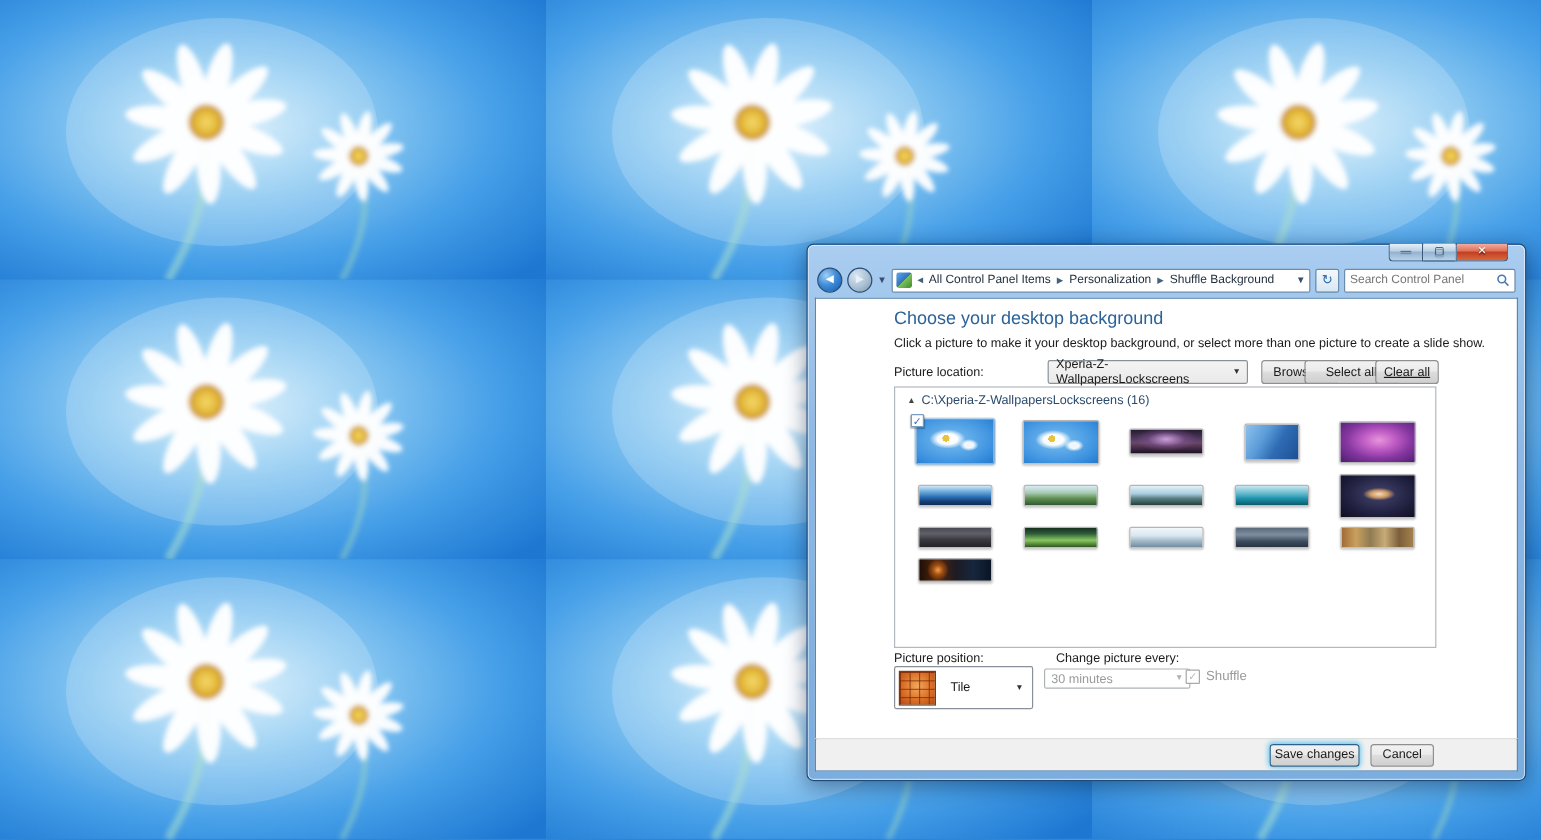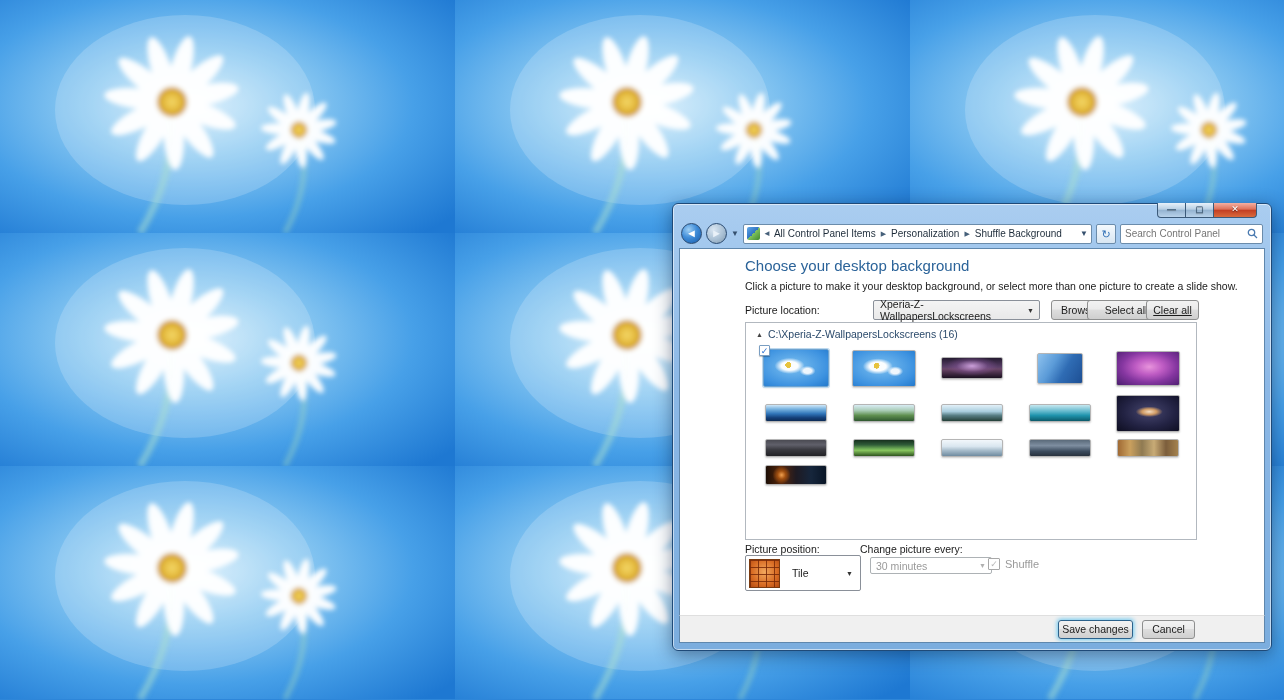--- a/index.html
+++ b/index.html
@@ -90,21 +90,21 @@
   .picpos-label { position:absolute; left:65px; top:294px; }
   .picpos-combo { left:65px; top:306px; width:116px; height:36px; padding:2px; }
   .tile-icon { width:31px; height:29px; flex:none; border:1px solid #7a3a10; margin-left:1px;
                background-image:
                  linear-gradient(rgba(122,42,8,.85) 1px, rgba(0,0,0,0) 1px),
                  linear-gradient(90deg, rgba(122,42,8,.85) 1px, rgba(0,0,0,0) 1px),
                  radial-gradient(circle at 50% 45%, #f2a95e 0%, #d96c24 60%, #b34a12 100%);
                background-size:8px 7px, 8px 7px, 100% 100%; }
   .picpos-text { padding-left:12px; }
 
-  .chgpic-label { position:absolute; left:180px; top:294px;text-align:right; }
+  .chgpic-label { position:absolute; left:200px; top:294px;text-align:right; }
   .chgpic-combo { left:190px; top:308px; width:122px; height:17px; padding-left:5px; color:#9a9a9a;
                   border-color:#adb2b5; }
   .chgpic-combo .arrow { color:#b0b0b0; }
   .shuffle-wrap { position:absolute; left:308px; top:309px; display:flex; align-items:center; gap:5px; }
   .shuffle-box { width:12px; height:12px; background:#fff; border:1px solid #a8a8a8; border-radius:1px;
                  font-size:9px; line-height:11px; text-align:center; color:#b8b8b8; }
   .shuffle-label { font-size:11px; color:#9a9a9a; }
 
   .footer { flex:none; height:28px; background:#f0f0f0; border:1px solid #5f87ad; border-top:1px solid #dfdfdf;
             display:flex; align-items:center; justify-content:flex-end; gap:9px; padding-right:69px; }

